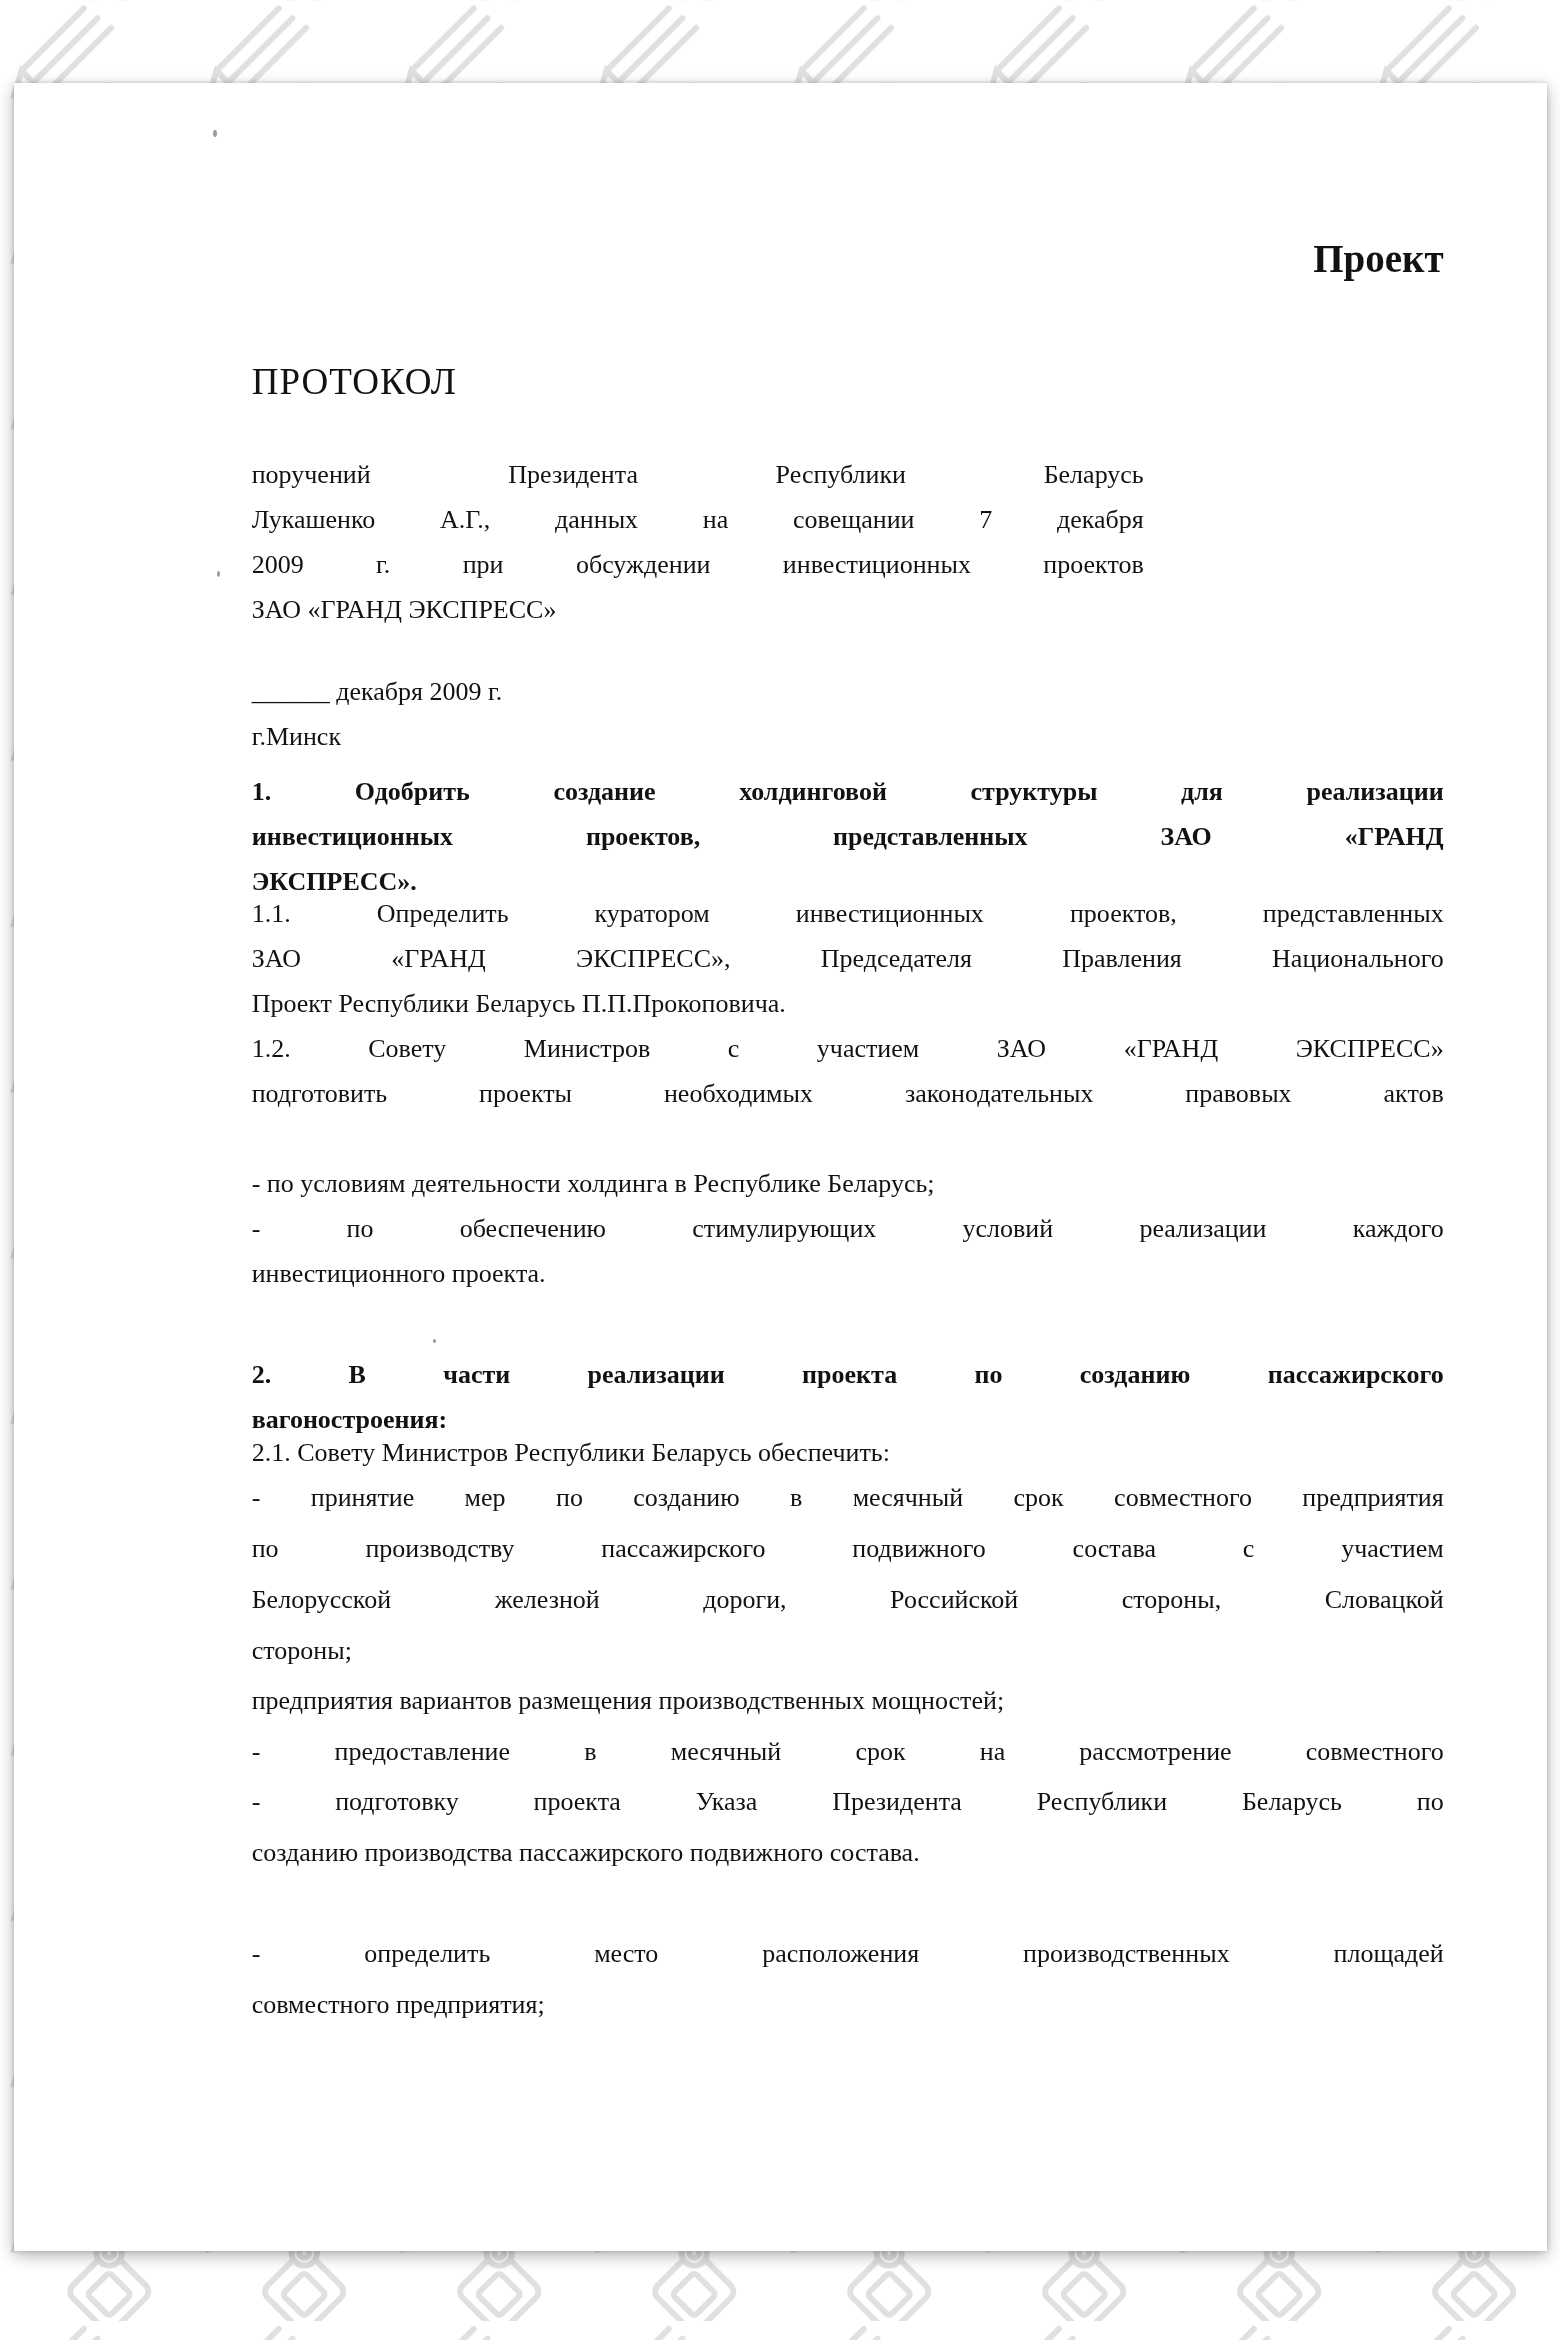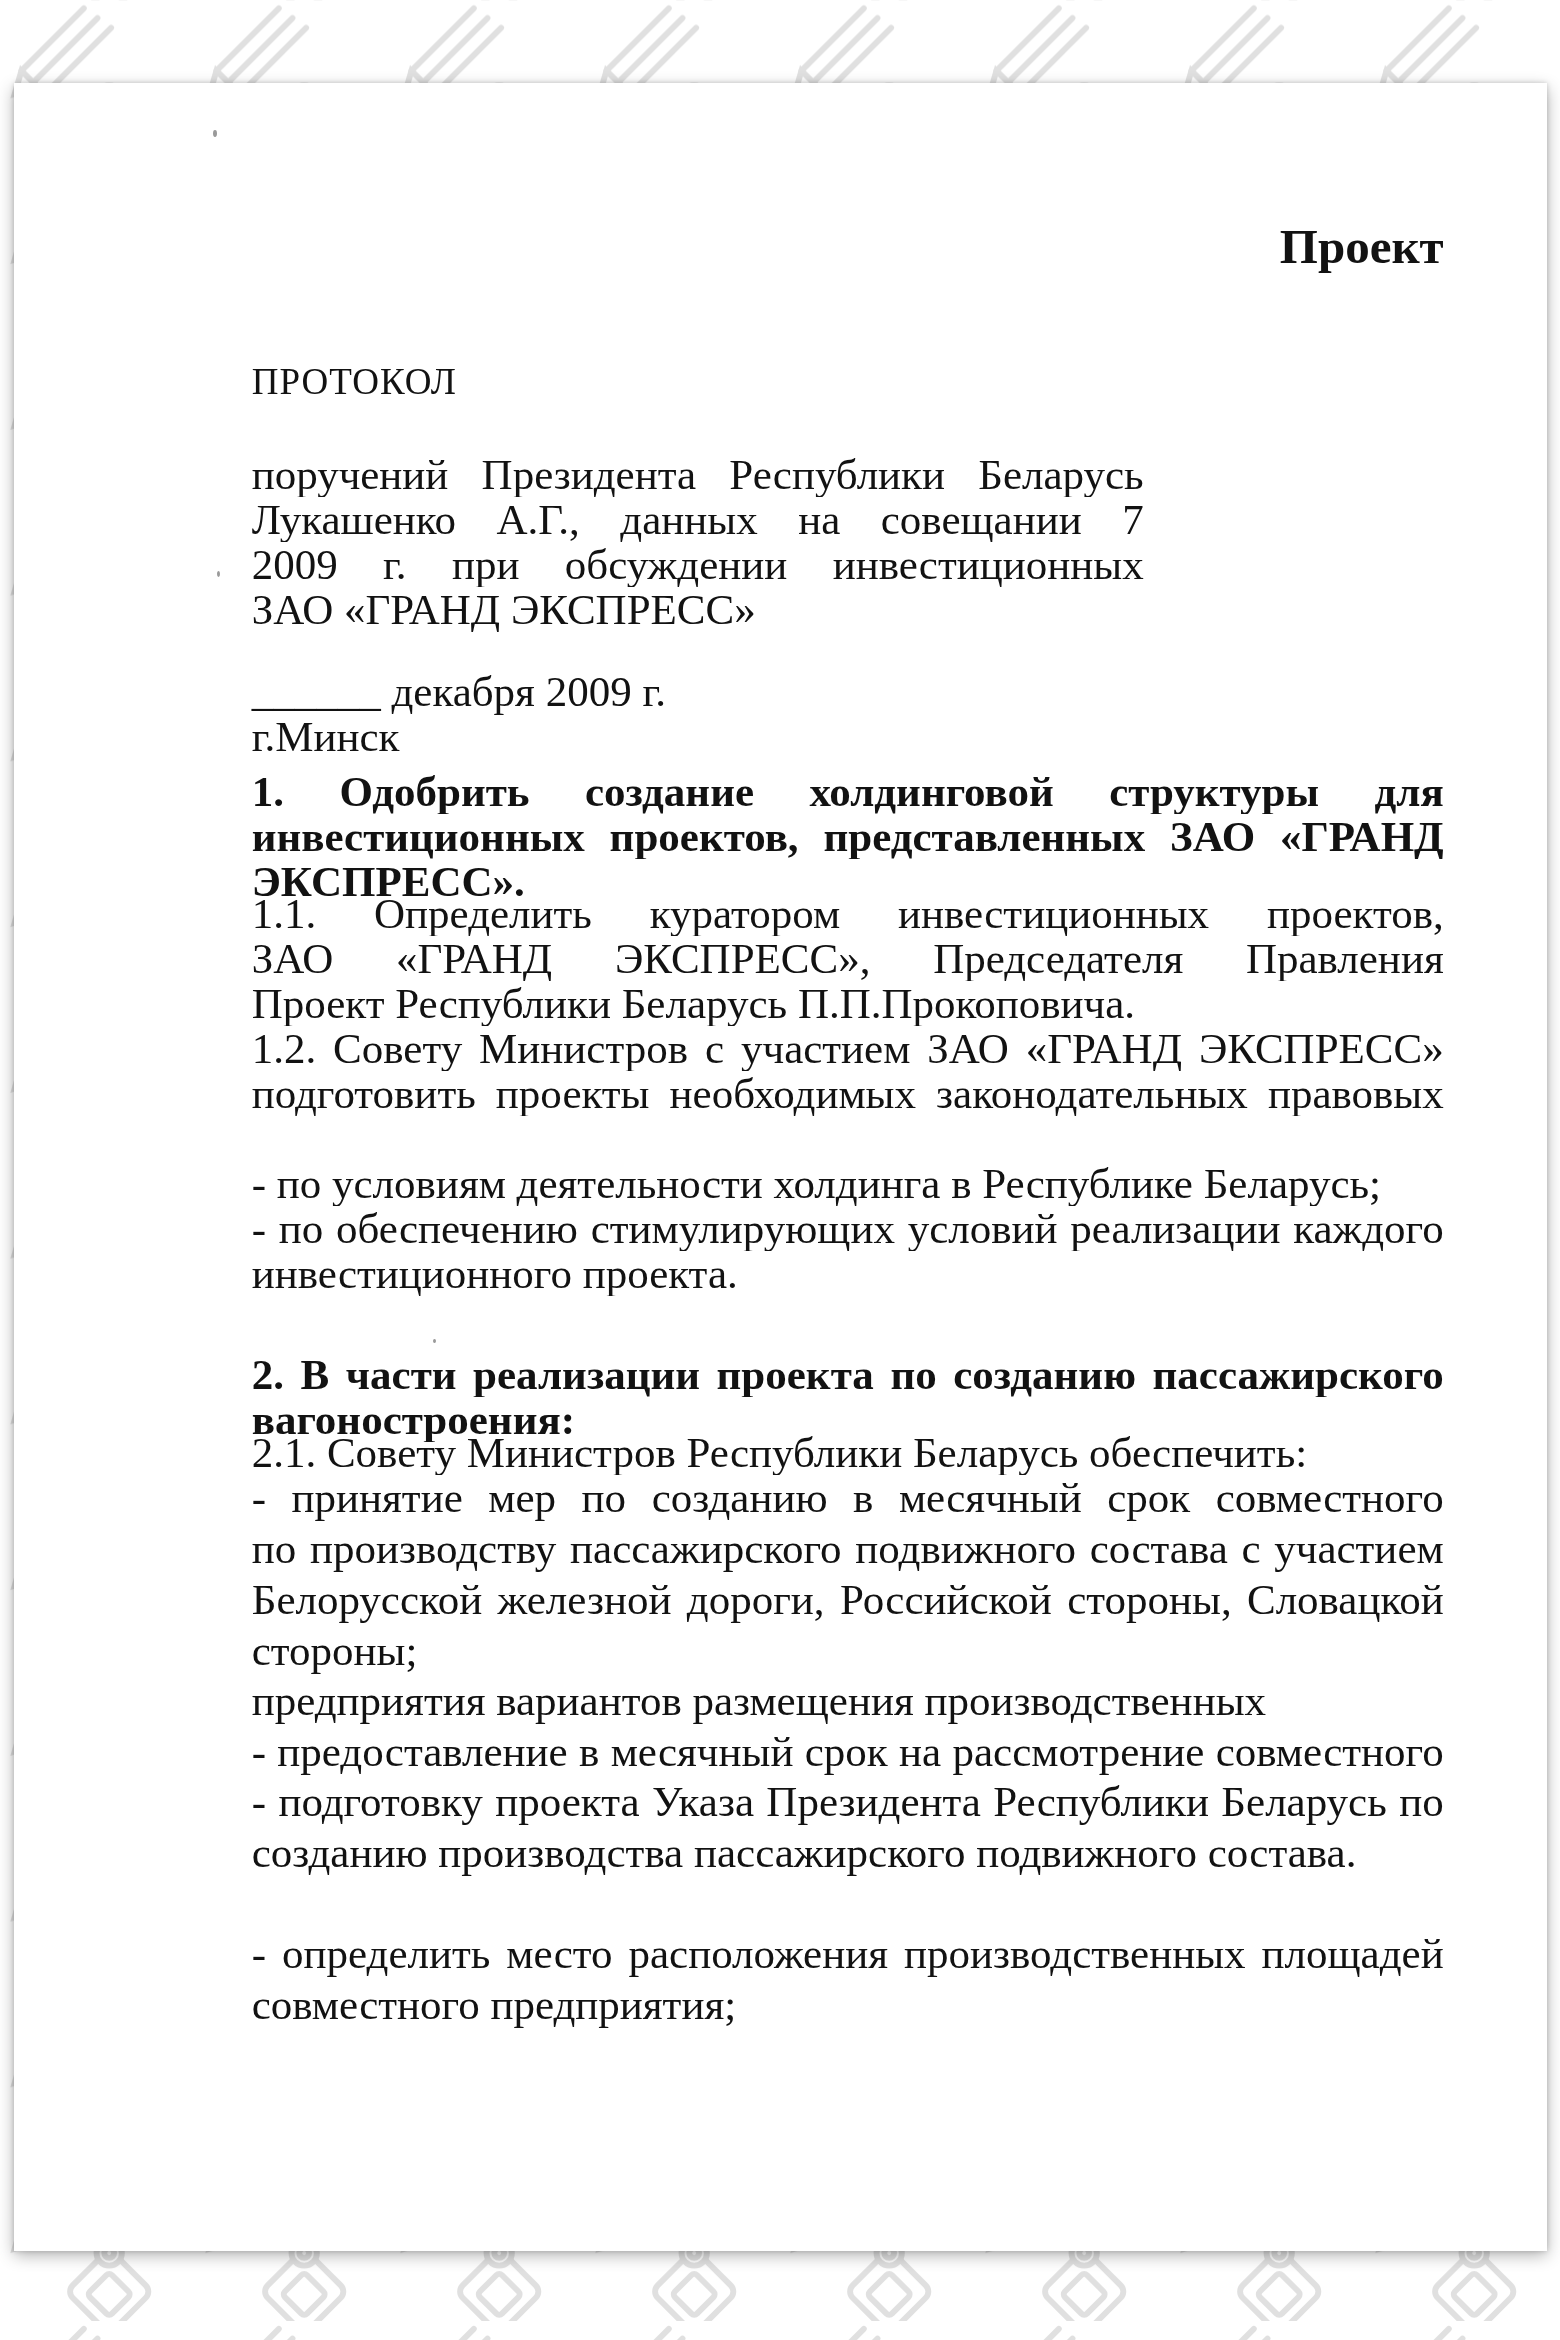--- a/index.html
+++ b/index.html
@@ -9,28 +9,28 @@
     background:#ffffff;
     font-family:"Liberation Serif","DejaVu Serif",serif;
     color:#121212;
   }
   .bg{position:absolute;left:0;top:0;width:1560px;height:2341px;}
   .page{
     position:absolute;left:13.7px;top:83px;width:1533px;height:2168px;
     background:#ffffff;
     box-shadow:0 4.9px 15.6px rgba(0,0,0,0.30), 0 0 4.9px rgba(0,0,0,0.18);
   }
-  .blk{position:absolute;left:238px;width:1192px;font-size:43px;}
+  .blk{position:absolute;left:238px;width:1192px;font-size:26px;}
   .narrow{width:892px;}
   .ln{height:45px;line-height:45px;overflow:hidden;white-space:normal;}
   .sp .ln{height:51px;line-height:51px;}
   .j{text-align:justify;}
   .j::after{content:"";display:inline-block;width:100%;height:0;vertical-align:top;}
   .bold{font-weight:700;margin-top:12px;}
-  .stamp{top:142px;text-align:right;font-weight:700;font-size:49px;line-height:43px;}
+  .stamp{top:154px;text-align:right;font-weight:700;font-size:39px;line-height:43px;}
   .title{top:276px;font-size:37px;letter-spacing:1px;line-height:45px;}
   .dateline{top:586px;display:flex;justify-content:flex-end;line-height:45px;flex-direction:column;}
   .speck{position:absolute;background:#9a9a9a;border-radius:50%;}
 </style>
 </head>
 <body>
 
 <div class="bg">
   <svg width="1560" height="2341" xmlns="http://www.w3.org/2000/svg" viewBox="0 0 1600 2400">
     <defs>

